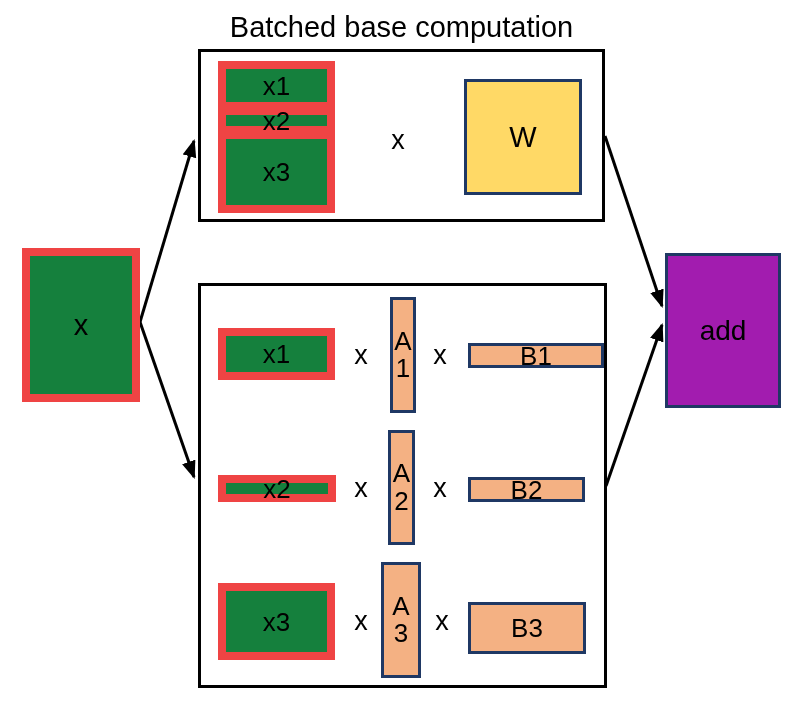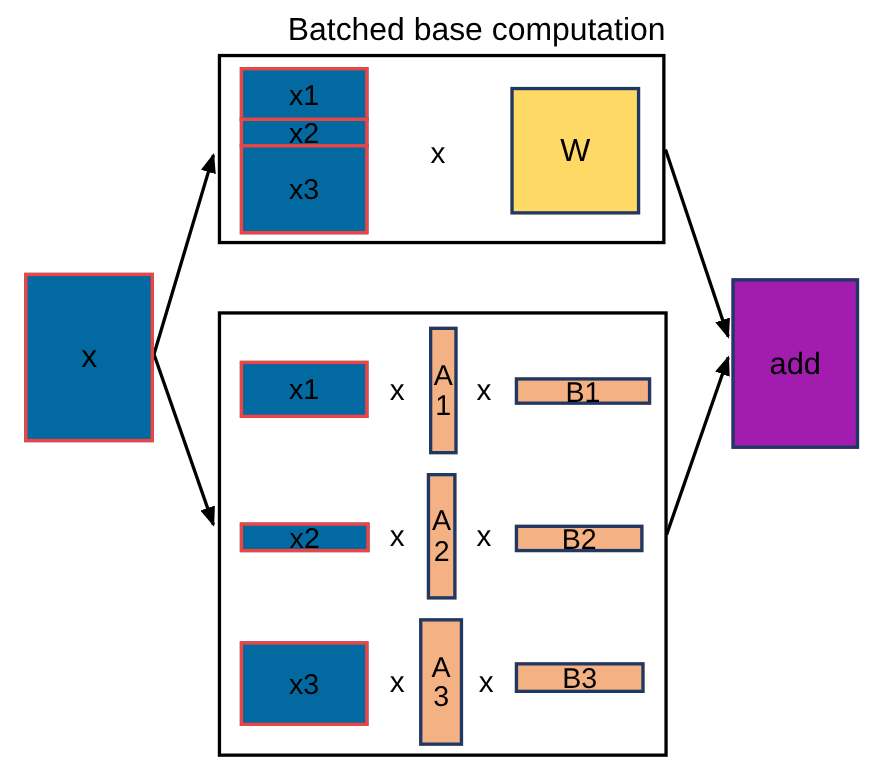--- a/index.html
+++ b/index.html
@@ -27,33 +27,33 @@
   .box {
     position: absolute;
     box-sizing: border-box;
     display: flex;
     align-items: center;
     justify-content: center;
     font-size: 26px;
     line-height: 1;
     white-space: nowrap;
   }
-  .green  { background: #0369a1; border: 3px solid #ef4444; }
+  .green  { background: #15803d; border: 8px solid #ef4444; }
   .orange { background: #f4b183; border: 3px solid #1f3864; }
   .yellow { background: #ffd966; border: 3px solid #1f3864; }
   .gray   { background: #a21caf; border: 3px solid #1f3864; margin-top: 15px; }
   .frame {
     position: absolute;
     box-sizing: border-box;
     border: 3px solid #000000;
     background: transparent;
   }
   .frame-title {
     position: absolute;
-    text-align: right;
+    text-align: center;
     font-size: 29px;
     line-height: 1.1;
   }
   .times {
     position: absolute;
     transform: translate(-50%, -50%);
     font-size: 27px;
     line-height: 1;
   }
   .a-box {
@@ -109,21 +109,21 @@
 
   <div class="box green" style="left:218px; top:328px; width:117px; height:52px;">
     <span>x1</span>
   </div>
   <div class="times" style="left:361px; top:355px;">x</div>
   <div class="box orange a-box" style="left:390px; top:297px; width:26px; height:116px;">
     <span>A</span>
     <span>1</span>
   </div>
   <div class="times" style="left:440px; top:355px;">x</div>
-  <div class="box orange" style="left:468px; top:343px; width:124px; height:25px;">
+  <div class="box orange" style="left:468px; top:343px; width:136px; height:25px;">
     <span>B1</span>
   </div>
 
   <div class="box green" style="left:218px; top:475px; width:118px; height:27px;">
     <span>x2</span>
   </div>
   <div class="times" style="left:361px; top:488px;">x</div>
   <div class="box orange a-box" style="left:388px; top:430px; width:27px; height:115px;">
     <span>A</span>
     <span>2</span>
@@ -135,21 +135,21 @@
 
   <div class="box green" style="left:218px; top:583px; width:117px; height:77px;">
     <span>x3</span>
   </div>
   <div class="times" style="left:361px; top:621px;">x</div>
   <div class="box orange a-box" style="left:381px; top:562px; width:40px; height:116px;">
     <span>A</span>
     <span>3</span>
   </div>
   <div class="times" style="left:442px; top:621px;">x</div>
-  <div class="box orange" style="left:468px; top:602px; width:118px; height:28px;">
+  <div class="box orange" style="left:468px; top:602px; width:118px; height:52px;">
     <span>B3</span>
   </div>
 
   <div class="box gray" style="left:665px; top:238px; width:116px; height:155px; font-size:28px;">
     <span>add</span>
   </div>
 
 </div>
 
 </body></html>

